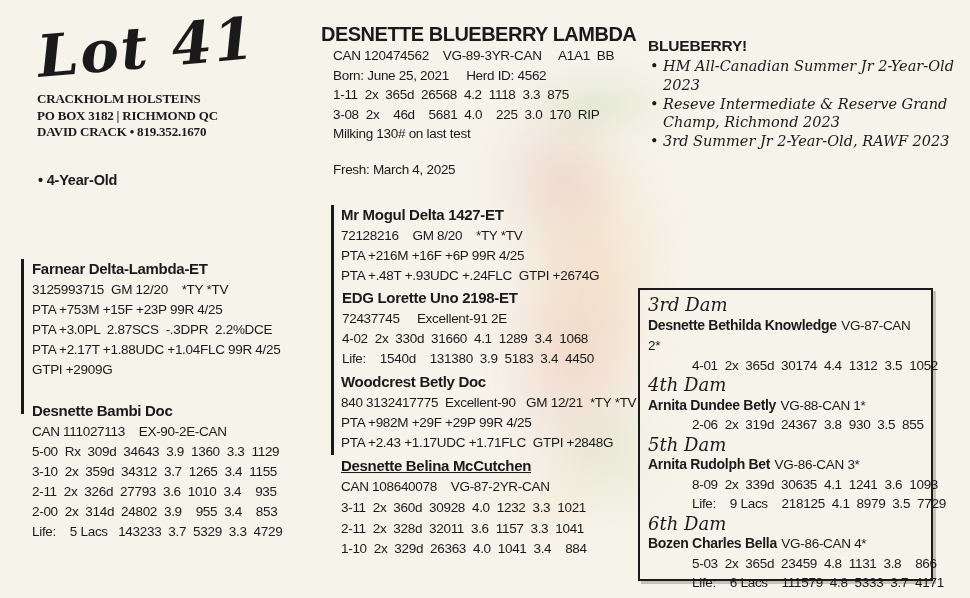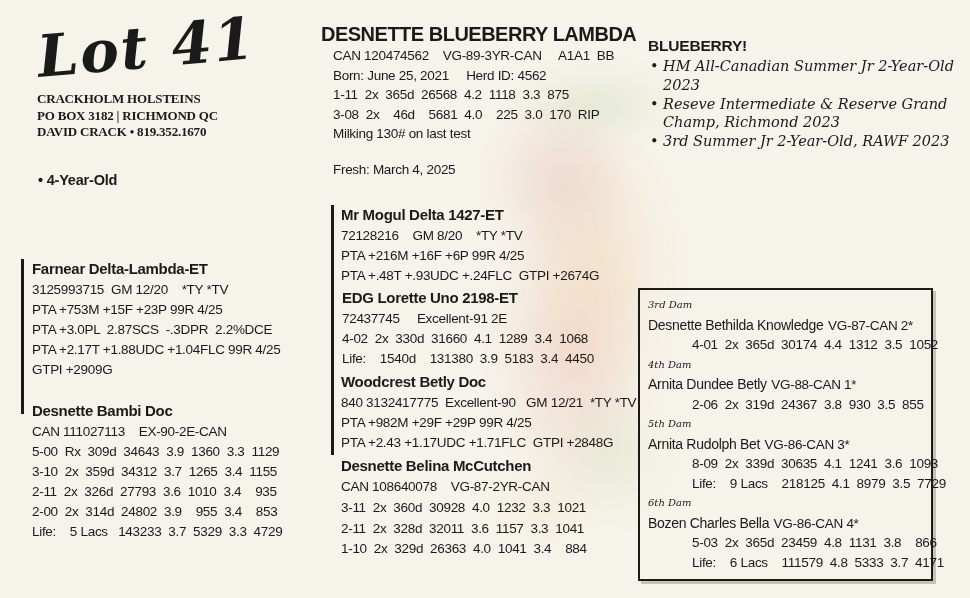--- a/index.html
+++ b/index.html
@@ -46,22 +46,22 @@
   .bullet{display:flex;}
   .bullet .dot{width:13px;flex:0 0 13px;}
   .dambox{
     left:638px;top:288px;width:291px;height:289px;
     border:2px solid #1a1a1a;
     background:rgba(246,243,234,0.55);
     box-shadow:3px 3px 0 #c7c2b2;
     z-index:1;
   }
   .bx{left:648px;top:295px;width:277px;line-height:19.5px;z-index:2;}
-  .bx-label{font-family:"DejaVu Serif",serif;font-style:italic;font-size:10px;}
-  .bx-name{font-weight:normal;font-size:14px;letter-spacing:-0.3px;}
+  .bx-label{font-family:"DejaVu Serif",serif;font-style:italic;font-size:18px;}
+  .bx-name{font-weight:bold;font-size:14px;letter-spacing:-0.3px;}
   .bx-rating{font-weight:normal;font-size:13.5px;letter-spacing:-0.3px;}
   .bx-row{font-size:13.5px;letter-spacing:-0.3px;white-space:pre;margin-left:44px;}
 </style>
 </head>
 <body>
 
 <div class="page">
 
   <div class="abs watermark"></div>
 
@@ -120,21 +120,21 @@
   </div>
 
   <div class="abs z" style="left:341px;top:371px;">
     <div class="sect-title" style="line-height:22px;">Woodcrest Betly Doc</div>
     <div class="data">840 3132417775  Excellent-90   GM 12/21  *TY *TV</div>
     <div class="data">PTA +982M +29F +29P 99R 4/25</div>
     <div class="data">PTA +2.43 +1.17UDC +1.71FLC  GTPI +2848G</div>
   </div>
 
   <div class="abs z" style="left:341px;top:455px;">
-    <div class="sect-title" style="line-height:22px;">Desnette Belina McCutchen</div>
+    <div class="sect-title" style="line-height:22px;text-decoration:underline;">Desnette Belina McCutchen</div>
     <div class="data" style="line-height:20.8px;">CAN 108640078    VG-87-2YR-CAN</div>
     <div class="data" style="line-height:20.8px;">3-11  2x  360d  30928  4.0  1232  3.3  1021</div>
     <div class="data" style="line-height:20.8px;">2-11  2x  328d  32011  3.6  1157  3.3  1041</div>
     <div class="data" style="line-height:20.8px;">1-10  2x  329d  26363  4.0  1041  3.4    884</div>
   </div>
 
   <div class="abs z hl-title" style="left:648px;top:37px;">BLUEBERRY!</div>
   <div class="abs z bullets serif-i" style="left:650px;top:57px;">
     <div class="bullet">
       <span class="dot">•</span>

